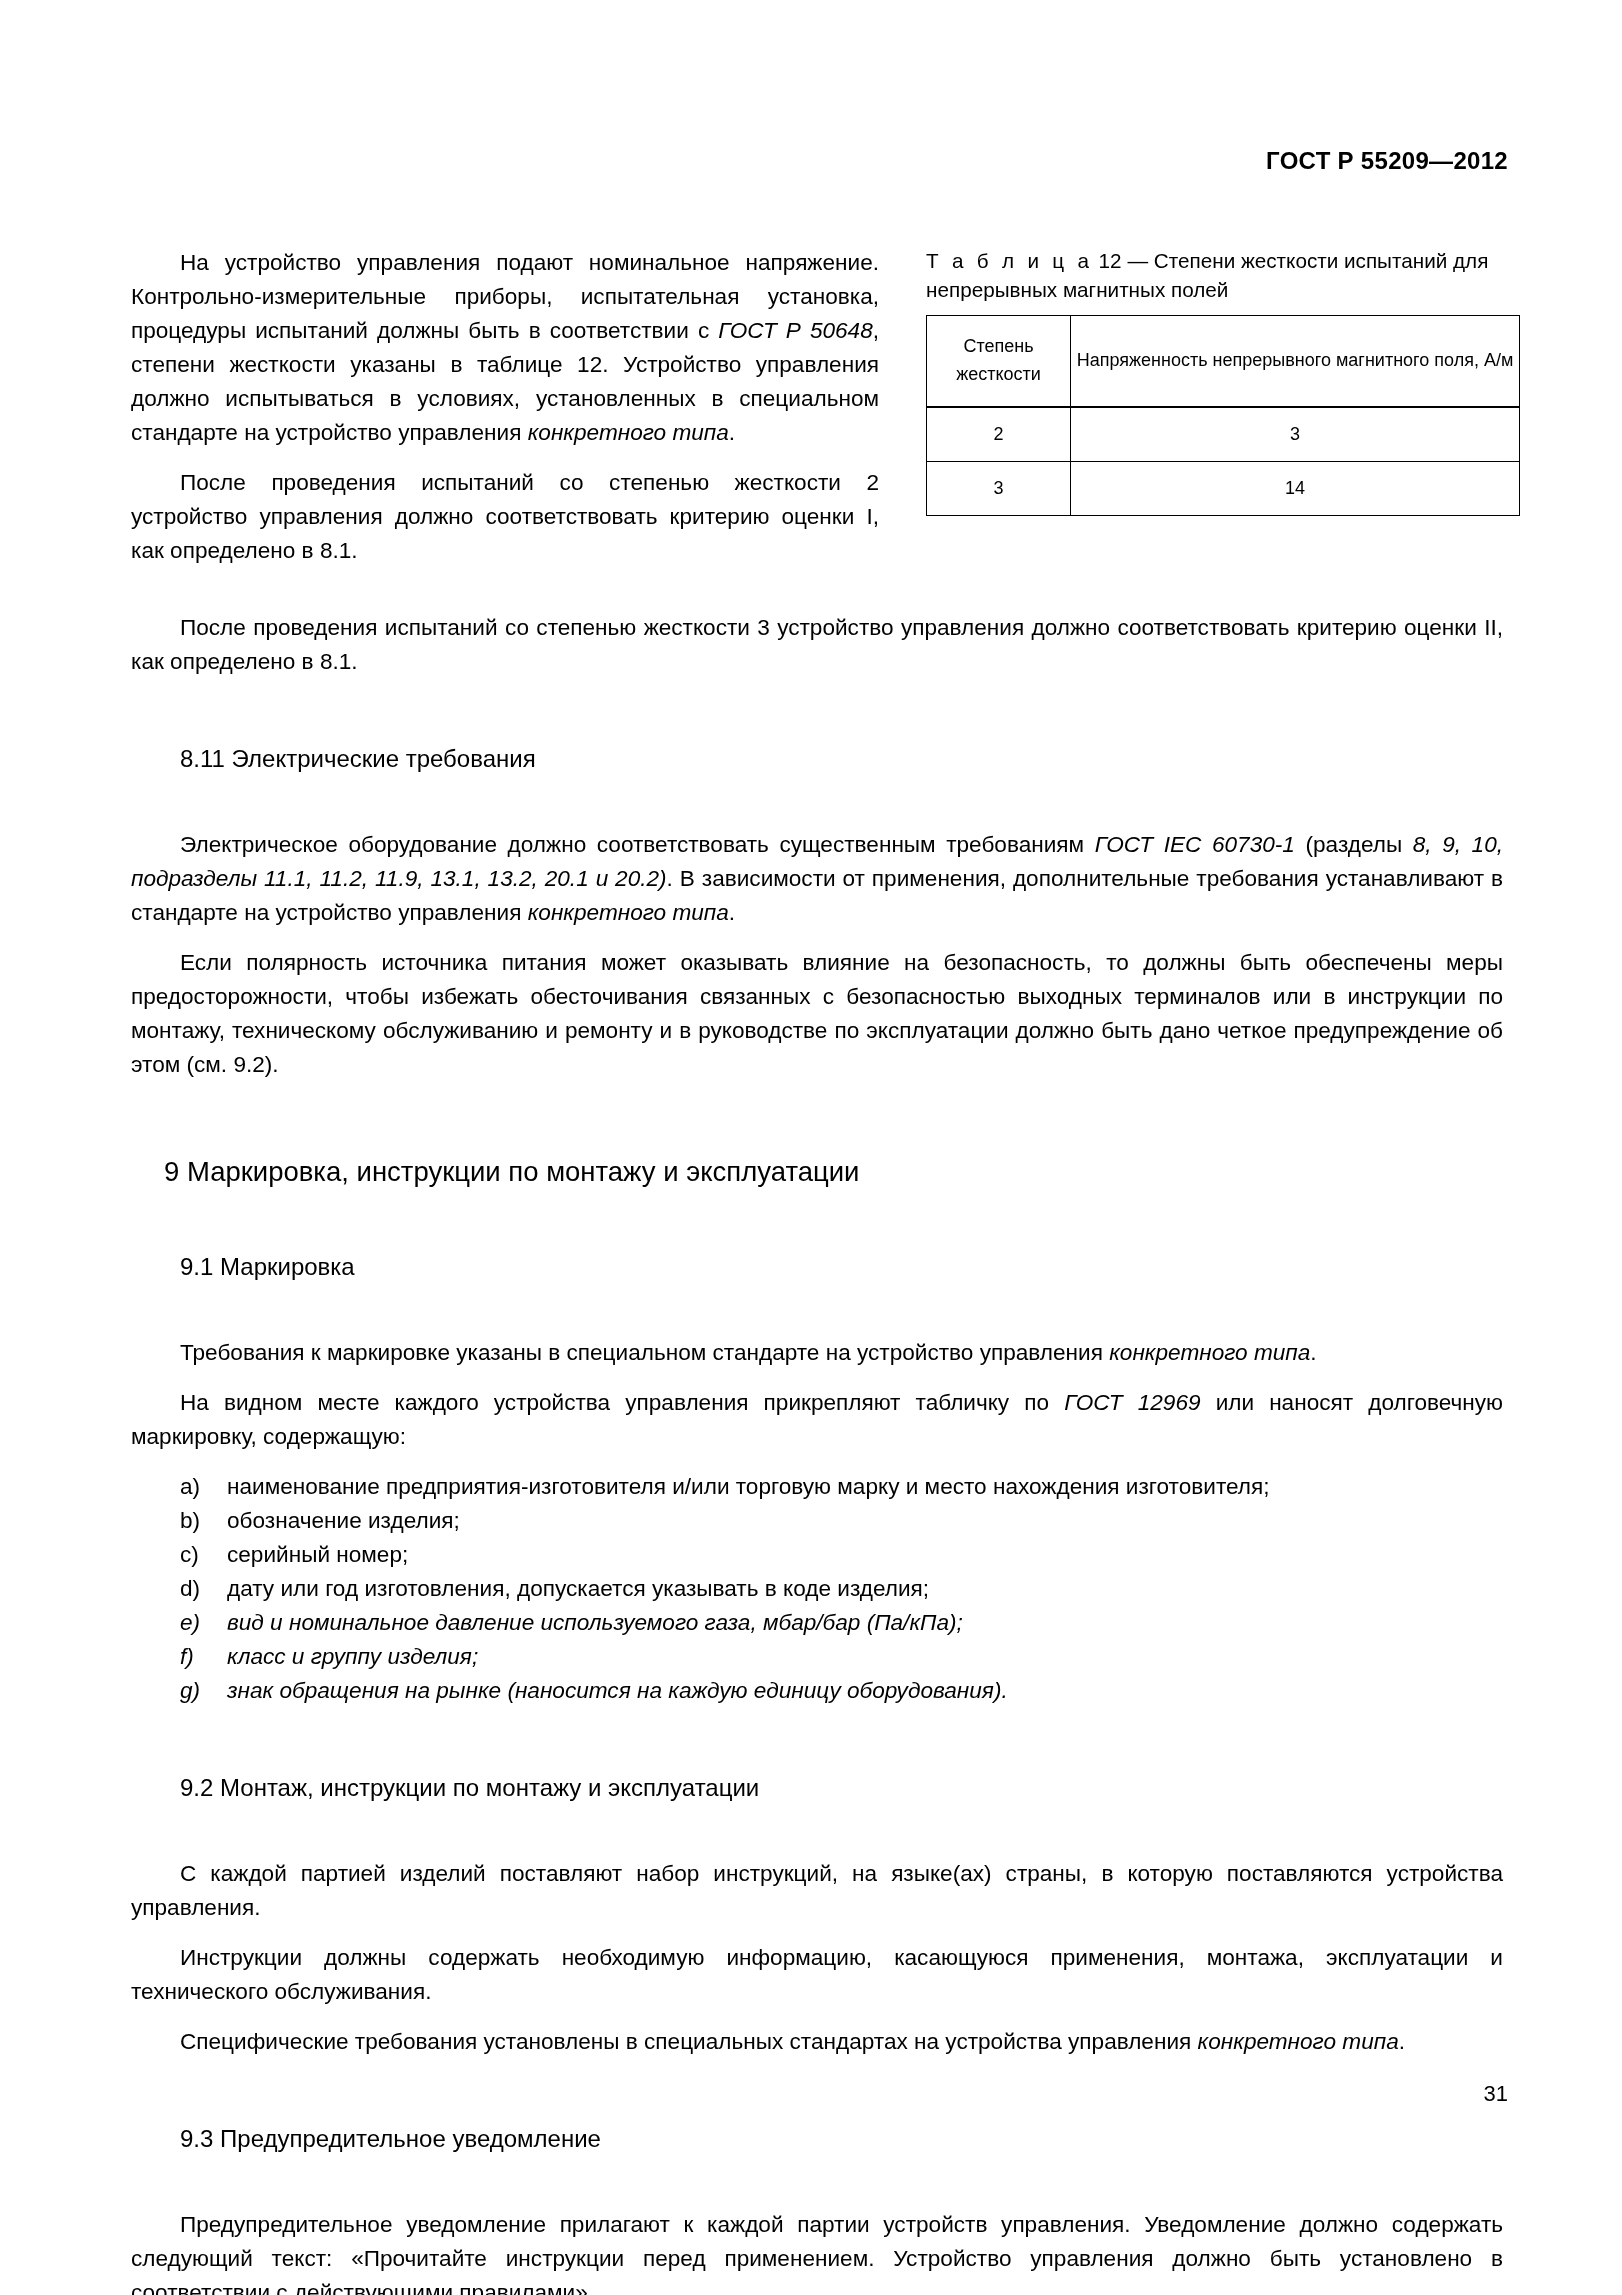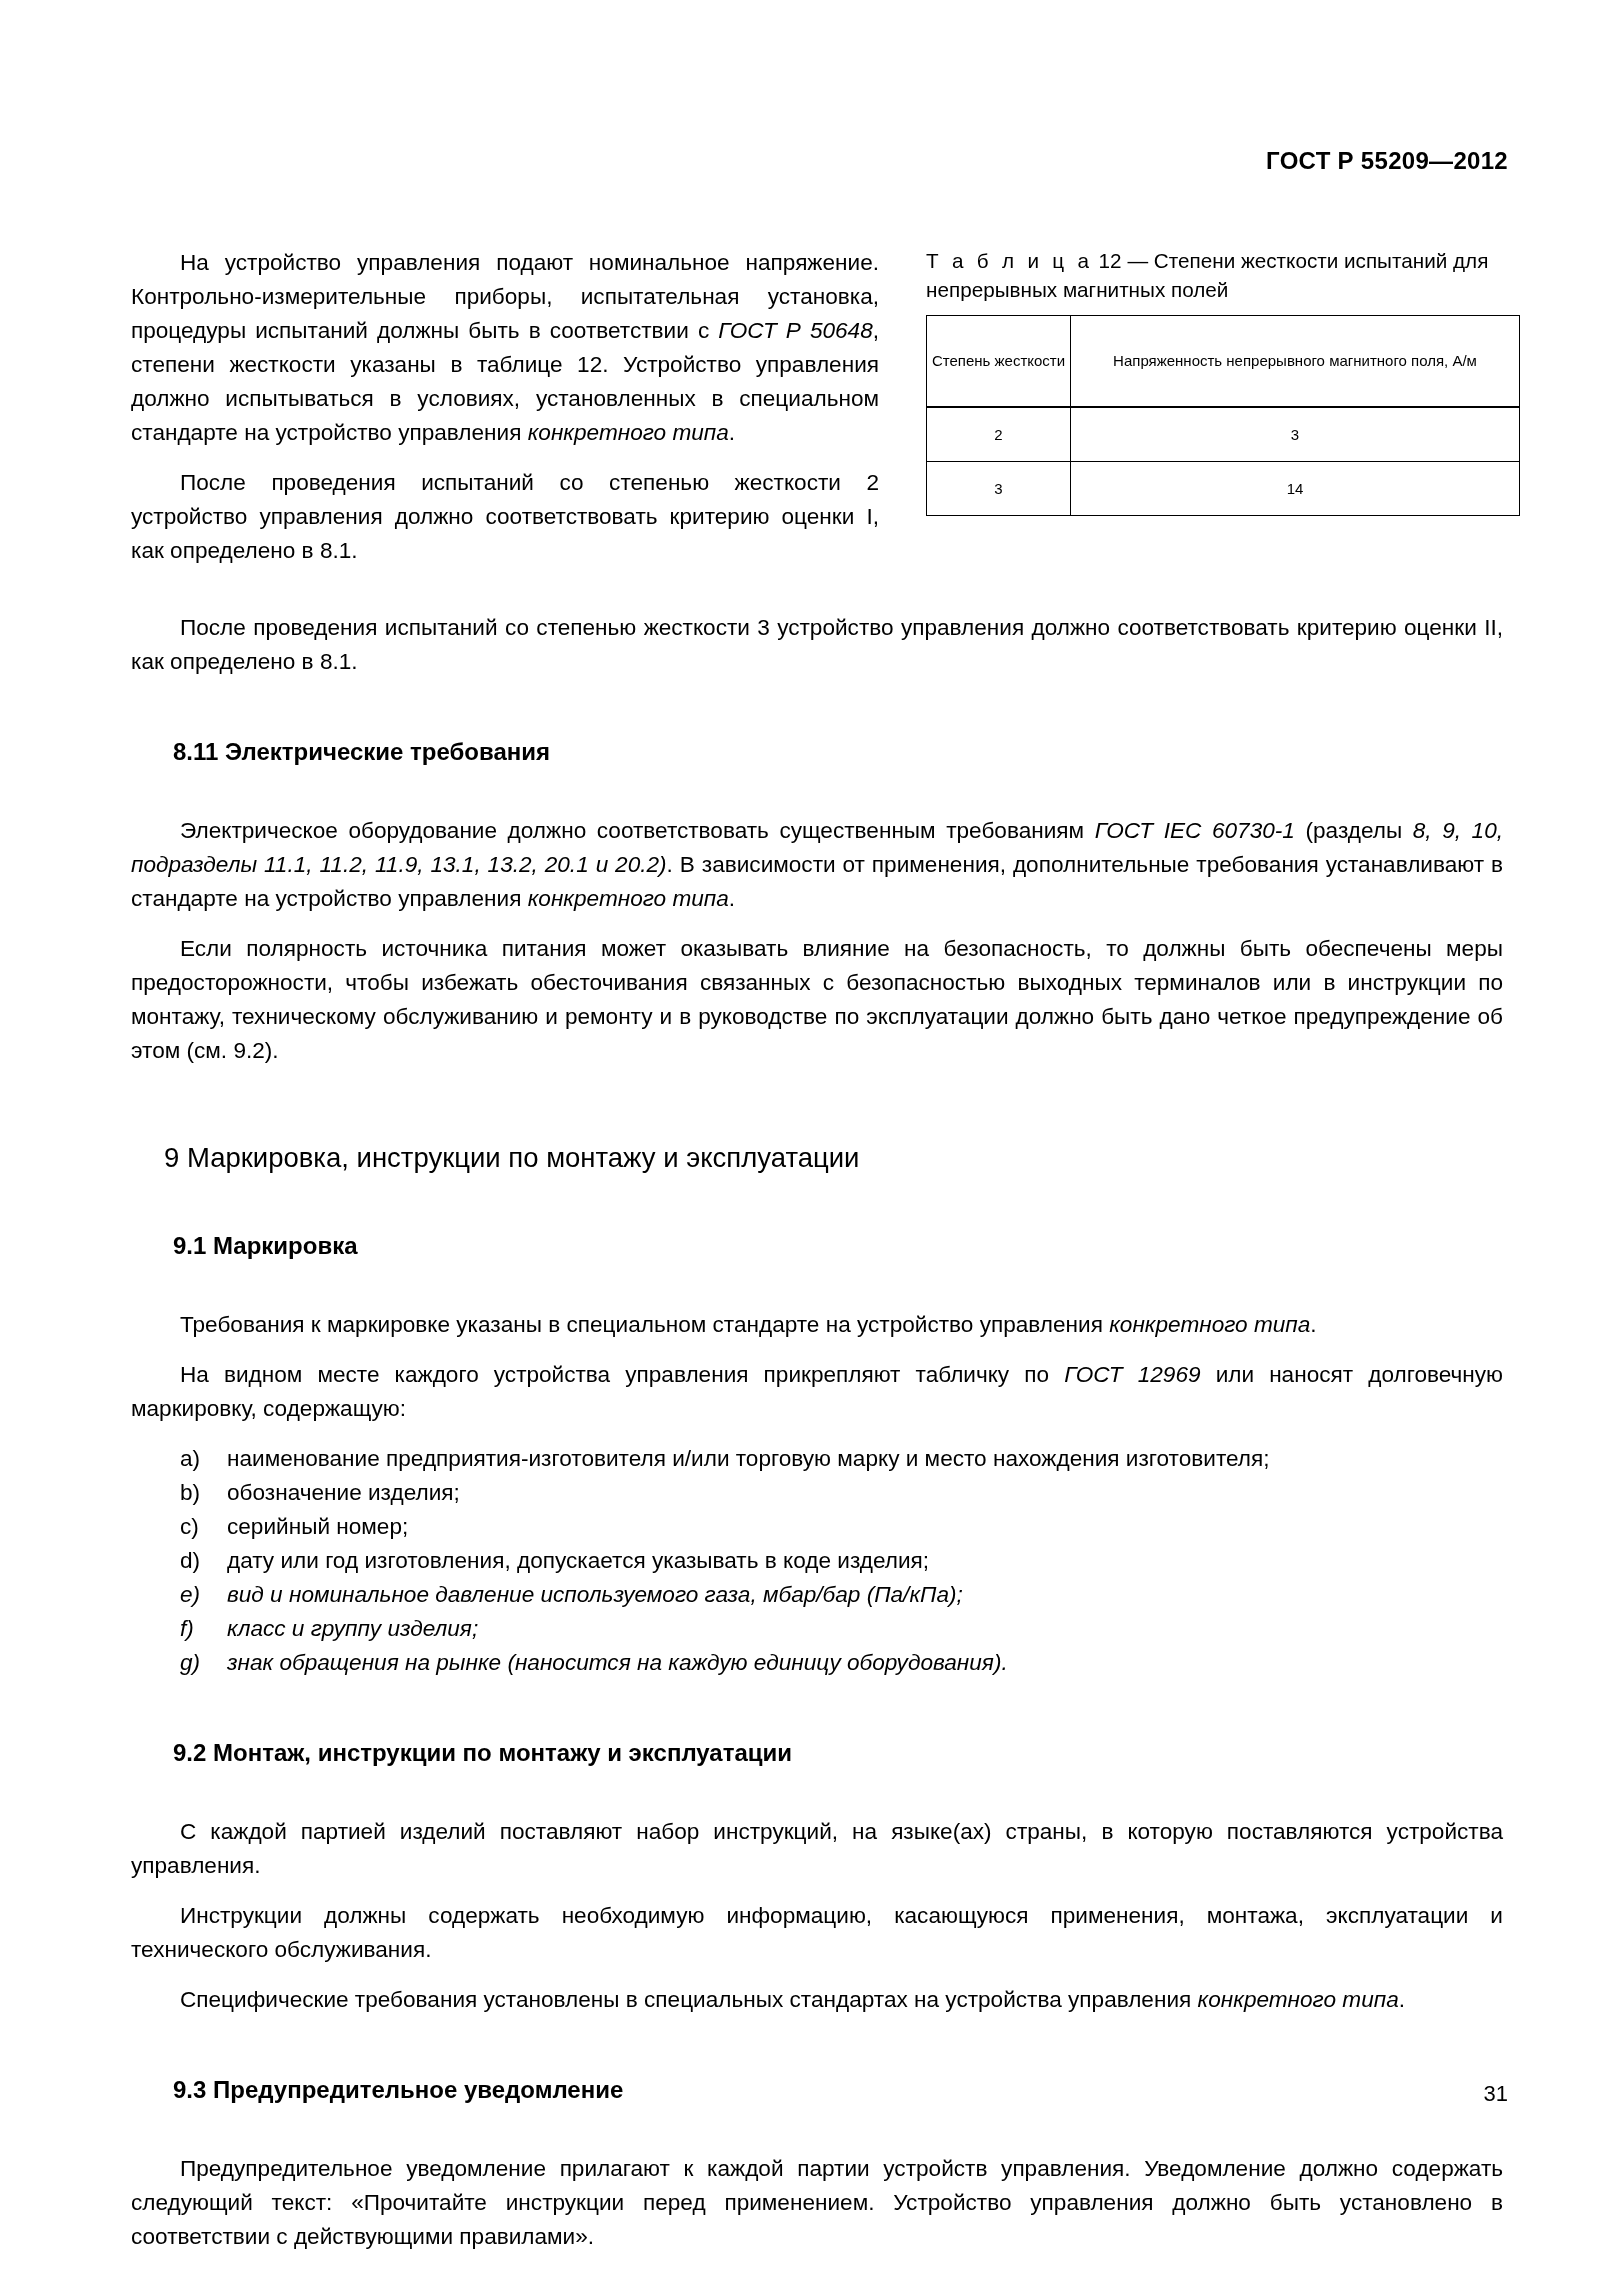--- a/index.html
+++ b/index.html
@@ -74,21 +74,21 @@
     margin: 0 0 10.7px 0;
     text-align: left;
   }
   .table-caption .spaced {
     letter-spacing: 3.8px;
   }
   table.gost {
     border-collapse: collapse;
     width: 593px;
     table-layout: fixed;
-    font-size: 15px;
+    font-size: 18px;
   }
   table.gost th,
   table.gost td {
     border: 1.5px solid #000;
     text-align: center;
     vertical-align: middle;
     padding: 4.6px 3.1px;
     font-weight: normal;
     line-height: 27.5px;
   }
@@ -97,23 +97,23 @@
   }
   table.gost tbody td {
     height: 44px;
   }
   table.gost col.c1 { width: 144px; }
   table.gost col.c2 { width: 449px; }
   table.gost thead tr th { border-bottom-width: 2.3px; }
 
   
   h2.sec {
-    margin: 9px;
+    margin: 16px;
     font-size: 24px;
-    font-weight: bold;
+    font-weight: normal;
     line-height: 34px;
     text-indent: 49px;
   }
   h2.sec-major {
     margin: 0;
     font-size: 27.5px;
     font-weight: normal;
     line-height: 38px;
     text-indent: 49px;
   }

